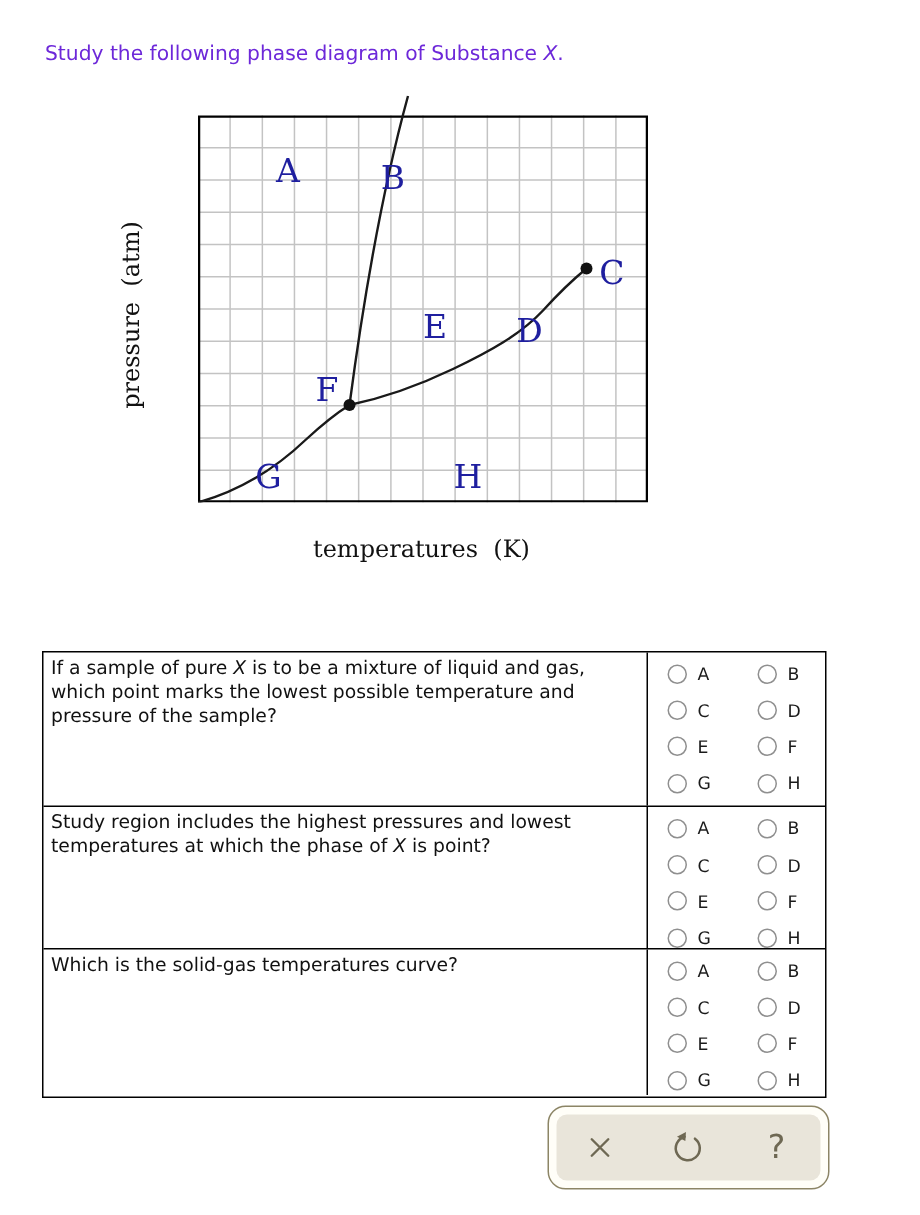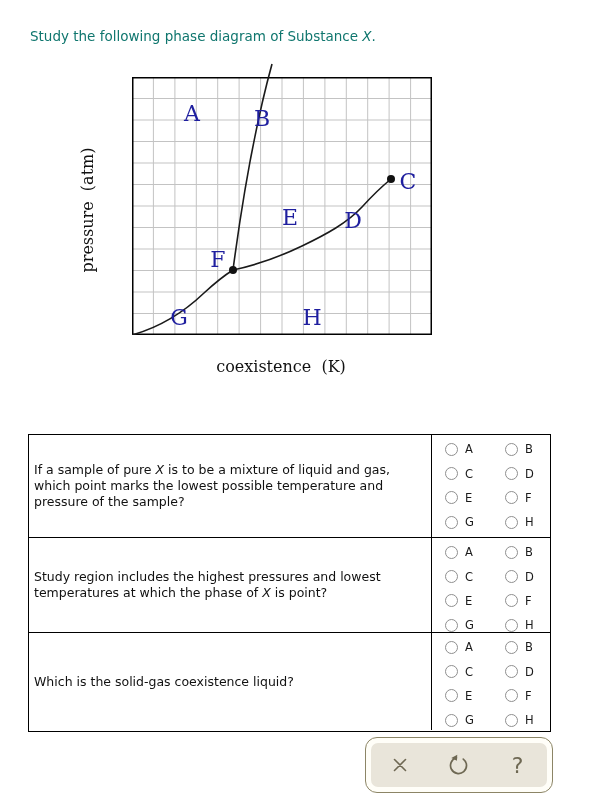--- a/index.html
+++ b/index.html
@@ -1,35 +1,35 @@
 <!DOCTYPE html>
 <html><head>
 <meta charset="utf-8">
 <style>
   html,body{margin:0;padding:0;background:#ffffff;}
   #canvas{position:relative;width:613px;height:810px;background:#ffffff;overflow:hidden;
           font-family:"DejaVu Sans",sans-serif;color:#1a1a1a;}
 
   
-  .title{position:absolute;left:30px;top:28px;font-size:13.5px;line-height:17px;color:#0f766e;}
+  .title{position:absolute;left:30px;top:28px;font-size:13.5px;line-height:17px;color:#6d28d9;}
   .title i{font-style:italic;}
 
   
   .plot-svg{position:absolute;left:132px;top:62px;}
   .axis-label{position:absolute;font-family:"DejaVu Serif",serif;font-size:16px;color:#111;white-space:pre;}
   .ylab{left:87px;top:210px;transform:translate(-50%,-50%) rotate(-90deg);}
   .xlab{left:281px;top:366px;transform:translate(-50%,-50%);}
 
   
   .qtable{position:absolute;left:28px;top:434px;width:523px;height:298px;
           border:1px solid #000;box-sizing:border-box;}
   .qrow{display:flex;box-sizing:border-box;border-bottom:1px solid #000;}
   .qrow:last-child{border-bottom:none;}
   .qcell{width:403px;box-sizing:border-box;border-right:1px solid #000;
-         display:flex;align-items:center;padding:2px 2px 2px 5px;
+         display:flex;padding:2px 2px 2px 5px;
          font-size:12.5px;line-height:16px;color:#111;}
   .qcell i{font-style:italic;}
   .ocell{flex:1;box-sizing:border-box;padding:2px 0 0 13px;
          display:grid;grid-template-columns:60px 1fr;grid-auto-rows:24.4px;align-items:center;}
   .opt{display:flex;align-items:center;gap:7px;cursor:pointer;}
   .radio{width:13px;height:13px;border:1px solid #8f8f8f;border-radius:50%;
          background:#fff;box-sizing:border-box;flex:0 0 auto;}
   .olabel{font-size:11.5px;color:#1a1a1a;}
 
   
@@ -69,21 +69,21 @@
       <text x="130" y="49">B</text>
       <text x="276" y="112">C</text>
       <text x="221" y="151">D</text>
       <text x="158" y="148">E</text>
       <text x="86" y="190">F</text>
       <text x="47" y="248">G</text>
       <text x="180" y="248">H</text>
     </g>
   </svg>
   <div class="axis-label ylab">pressure  (atm)</div>
-  <div class="axis-label xlab">coexistence  (K)</div>
+  <div class="axis-label xlab">temperatures  (K)</div>
 
   <div class="qtable">
 
     <div class="qrow" style="height:103px;">
       <div class="qcell">
         <div><span>If a sample of pure </span><i>X</i><span> is to be a mixture of liquid and gas, which point marks the lowest possible temperature and pressure of the sample?</span></div>
       </div>
       <div class="ocell">
         <div class="opt">
             <span class="radio"></span>
@@ -155,21 +155,21 @@
           </div>
         <div class="opt">
             <span class="radio"></span>
             <span class="olabel">H</span>
           </div>
       </div>
     </div>
 
     <div class="qrow" style="height:97px;">
       <div class="qcell">
-        <div><span>Which is the solid-gas coexistence liquid?</span><i></i><span></span></div>
+        <div><span>Which is the solid-gas temperatures curve?</span><i></i><span></span></div>
       </div>
       <div class="ocell">
         <div class="opt">
             <span class="radio"></span>
             <span class="olabel">A</span>
           </div>
         <div class="opt">
             <span class="radio"></span>
             <span class="olabel">B</span>
           </div>

